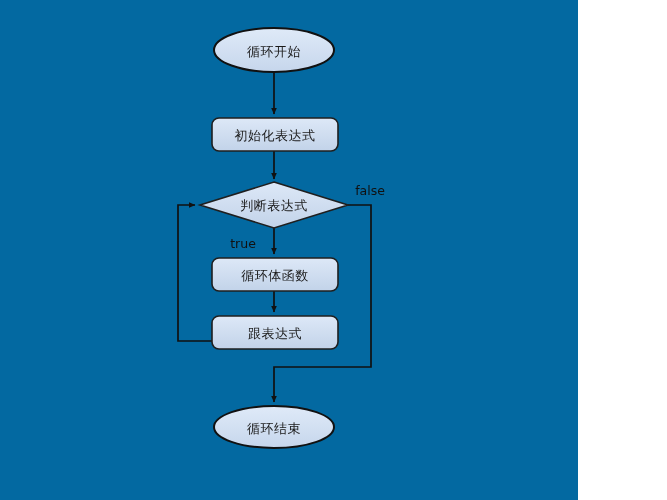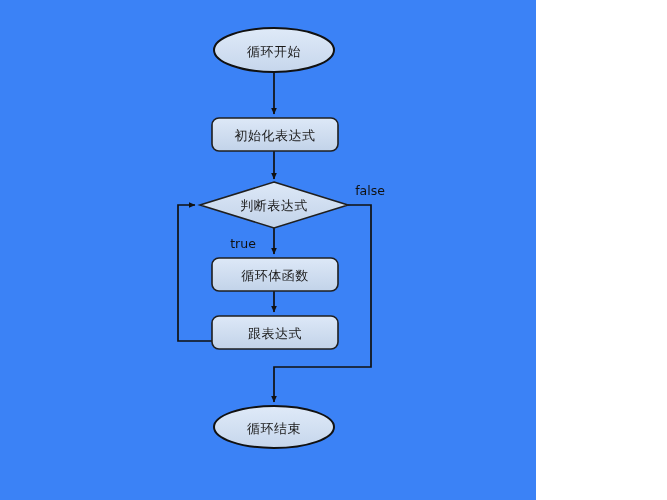--- a/index.html
+++ b/index.html
@@ -8,23 +8,23 @@
     background: #ffffff;
   }
   body {
     width: 667px;
     height: 500px;
     overflow: hidden;
     font-family: "DejaVu Sans", "Liberation Sans", sans-serif;
   }
   #flowchart-canvas {
     position: relative;
-    width: 536px;
+    width: 578px;
     height: 500px;
-    background: #3b82f6;
+    background: #0369a1;
     text-align: right;
   }
   #flow-svg {
     position: absolute;
     top: 0;
     left: 0;
     width: 667px;
     height: 500px;
     display: block;
   }

